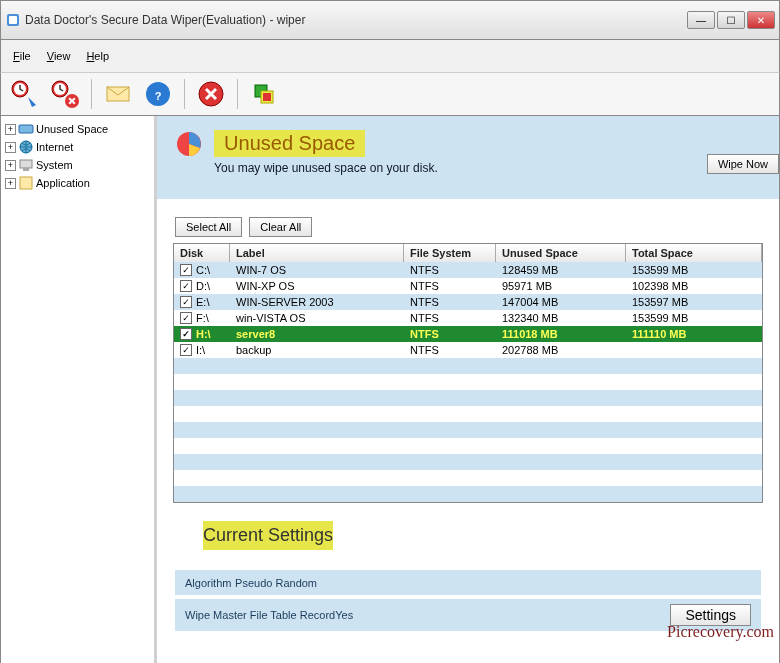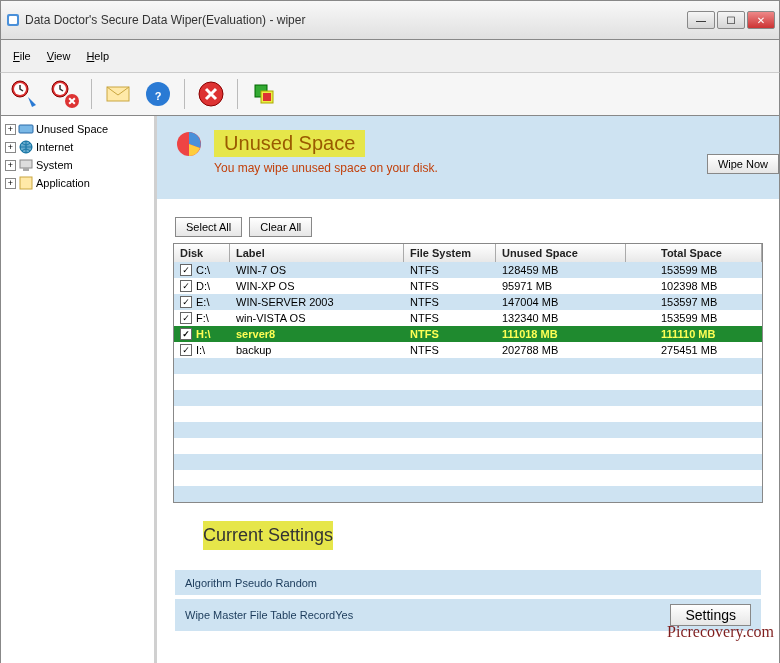--- a/index.html
+++ b/index.html
@@ -33,41 +33,41 @@
 .tree-item .expander { width: 11px; height: 11px; border: 1px solid #888; display: inline-flex; align-items: center; justify-content: center; font-size: 9px; line-height: 1; margin-right: 2px; background: #fff; }
 .tree-item .tree-icon { width: 16px; height: 16px; margin-right: 2px; }
 .tree-item .label {}
 
 
 .content { flex: 1; display: flex; flex-direction: column; overflow: hidden; position: relative; }
 .header-band { background: #cee3f2; padding: 14px 18px 24px 18px; position: relative; }
 .header-band .page-icon { display: inline-block; width: 28px; height: 28px; vertical-align: top; margin-right: 8px; }
 .header-band .titleblock { display: inline-block; }
 .header-band h1 { background: #e6e64a; color: #9a5a00; font-size: 20px; font-weight: normal; padding: 2px 10px; display: inline-block; font-family: "Trebuchet MS", sans-serif; }
-.header-band .subtitle { color: #c2410c; font-size: 12px; margin-top: 4px; font-family: "Trebuchet MS", sans-serif; }
+.header-band .subtitle { color: #0f172a; font-size: 12px; margin-top: 4px; font-family: "Trebuchet MS", sans-serif; }
 .wipe-now { position: absolute; right: 0; top: 38px; background: linear-gradient(to bottom, #fff, #e6e6e6); border: 1px solid #888; padding: 3px 10px; cursor: pointer; }
 
 .actions { padding: 18px 34px 6px 18px; }
 .small-btn { background: linear-gradient(to bottom, #fff, #e6e6e6); border: 1px solid #888; padding: 3px 10px; cursor: pointer; margin-right: 4px; }
 
 
 .table-wrap { margin: 0 16px; border: 1px solid #888; }
 .thead { display: flex; background: linear-gradient(to bottom, #fff, #e8e8e8); }
 .thead .th { border-right: 1px solid #aaa; padding: 3px 6px; font-weight: bold; color: #222; }
 .tbody .tr { display: flex; }
 .tbody .tr.even { background: #fff; }
 .tbody .tr.odd { background: #cee3f2; }
 .tbody .tr.selected { background: #1f8a2f; color: #fff; }
 .tbody .tr.selected .cell { color: #ffff55; font-weight: bold; }
 .tbody .cell { padding: 2px 6px; border-right: 1px solid transparent; overflow: hidden; white-space: nowrap; }
 .col-disk { width: 56px; display: flex; align-items: center; }
 .col-label { width: 174px; }
 .col-fs { width: 92px; }
 .col-unused { width: 130px; }
-.col-total { flex: 1; margin-left: 29px; }
+.col-total { flex: 1; }
 .chk { width: 12px; height: 12px; border: 1px solid #666; background: #fff; display: inline-flex; align-items: center; justify-content: center; margin-right: 4px; font-size: 9px; color: #000; }
 
 .empty-row { height: 16px; }
 
 
 .settings-section { padding: 18px; }
 .settings-title { background: #e6e64a; color: #333; font-size: 18px; padding: 4px 0; display: inline-block; font-family: "Trebuchet MS", sans-serif; margin-left: 28px; margin-bottom: 16px; }
 .setting-row { background: #cee3f2; padding: 5px 10px; margin: 4px 0; color: #1a3a5a; font-size: 13px; font-family: "Trebuchet MS", sans-serif; display: flex; align-items: center; }
 .setting-row .spacer { flex: 1; }
 .settings-btn { background: linear-gradient(to bottom, #fff, #e6e6e6); border: 1px solid #888; padding: 2px 14px; cursor: pointer; font-size: 14px; }
@@ -278,21 +278,20 @@
             <div class="cell col-total">111110 MB</div>
           </div>
           <div class="tr even">
             <div class="cell col-disk">
               <span class="chk">✓</span>
               <span>I:\</span>
             </div>
             <div class="cell col-label">backup</div>
             <div class="cell col-fs">NTFS</div>
             <div class="cell col-unused">202788 MB</div>
-            <div class="cell col-total">275451 MB</div>
           </div>
           <div class="tr empty-row odd"></div>
           <div class="tr empty-row even"></div>
           <div class="tr empty-row odd"></div>
           <div class="tr empty-row even"></div>
           <div class="tr empty-row odd"></div>
           <div class="tr empty-row even"></div>
           <div class="tr empty-row odd"></div>
           <div class="tr empty-row even"></div>
           <div class="tr empty-row odd"></div>

